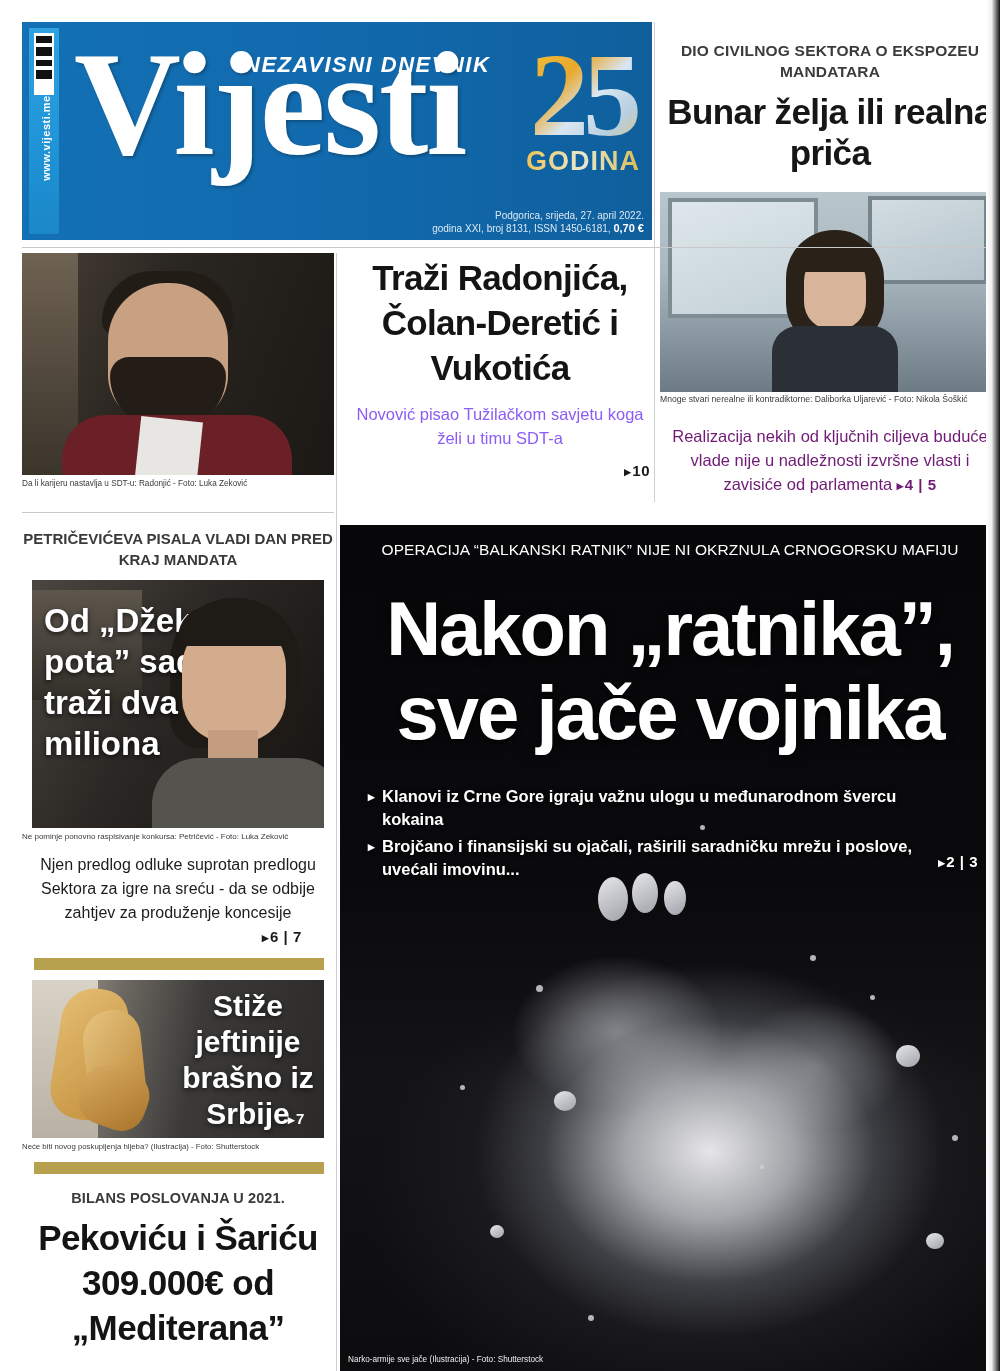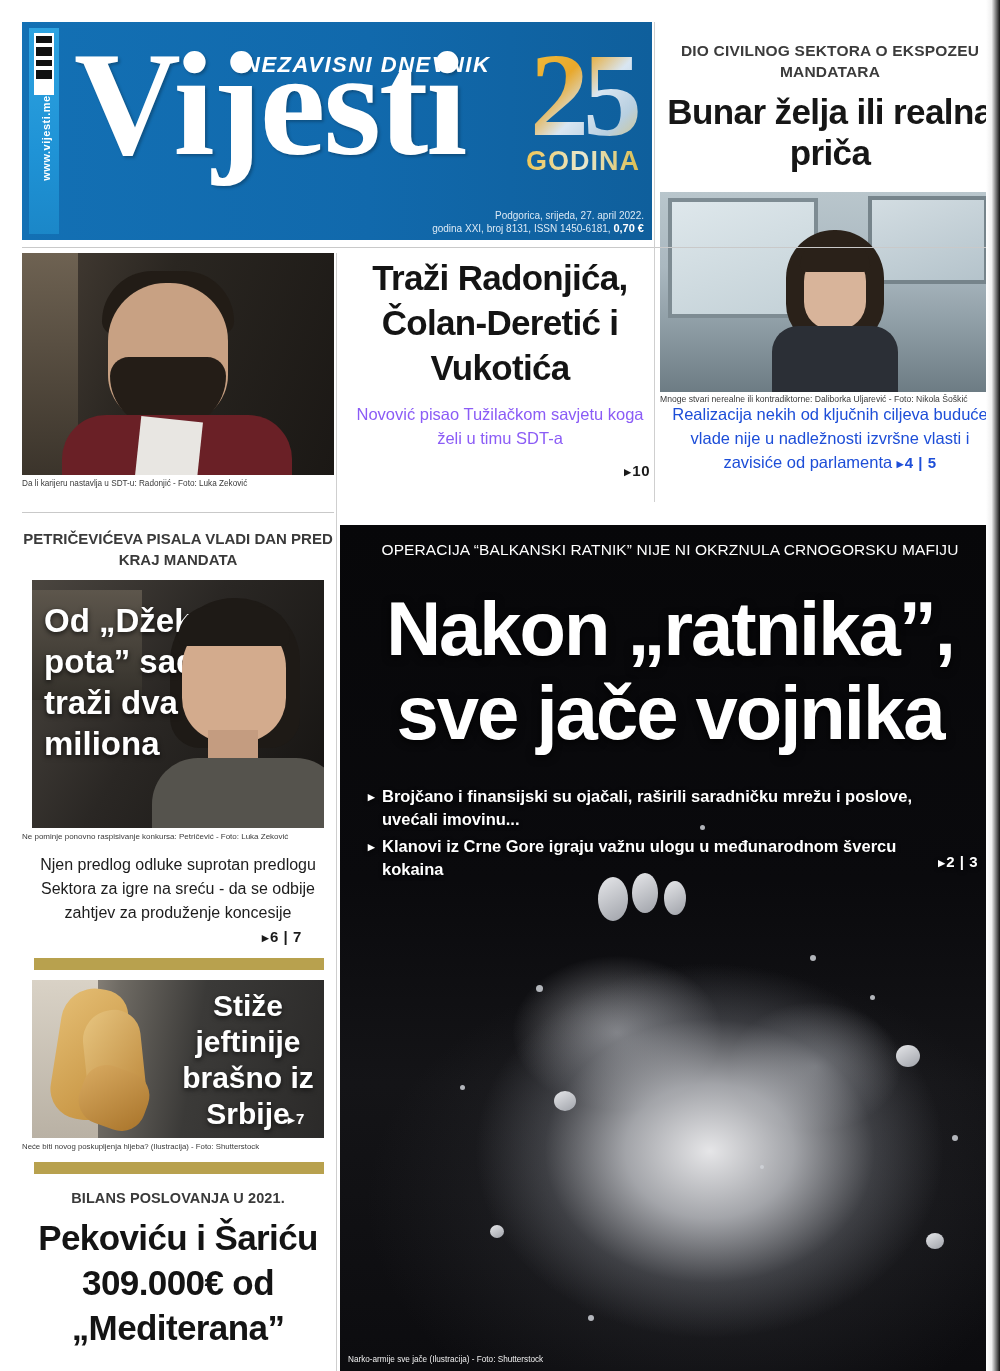--- a/index.html
+++ b/index.html
@@ -122,22 +122,22 @@
   }
   .tr-photo .body {
     position:absolute; left:0; top:96px; width:126px; height:70px;
     background:#2b2f36; border-radius:26px 26px 0 0;
   }
   .tr-cap {
     position:absolute; left:0; top:360px; width:340px;
     font-size:8.6px; line-height:11px; color:#3a3a3a;
   }
   .tr-sub {
-    position:absolute; left:0; top:368px; width:340px;
-    text-align:center; font-size:16.5px; line-height:24px; color:#1d4ed8;
+    position:absolute; left:0; top:390px; width:340px;
+    text-align:center; font-size:16.5px; line-height:24px; color:#701a75;
   }
   .pg {
     display:inline-block; font-weight:bold; font-size:15px; letter-spacing:.5px;
     white-space:nowrap;
   }
   .pg:before { content:"\25B8"; font-size:13px; margin-right:1px; }
 
   
   .lead-photo {
     position:absolute; left:22px; top:253px; width:312px; height:222px;
@@ -483,21 +483,21 @@
     <div class="spark" style="left:360px; top:300px; width:5px; height:5px;"></div>
     <div class="spark" style="left:420px; top:640px; width:4px; height:4px;"></div>
     <div class="spark" style="left:248px; top:790px; width:6px; height:6px;"></div>
 
     <div class="feat-kicker">OPERACIJA “BALKANSKI RATNIK” NIJE NI OKRZNULA CRNOGORSKU MAFIJU</div>
     <div class="feat-head">
       <div>Nakon „ratnika”,</div>
       <div>sve jače vojnika</div>
     </div>
     <ul class="feat-bullets">
+      <li>Klanovi iz Crne Gore igraju važnu ulogu u međunarodnom švercu kokaina</li>
       <li>Brojčano i finansijski su ojačali, raširili saradničku mrežu i poslove, uvećali imovinu...</li>
-      <li>Klanovi iz Crne Gore igraju važnu ulogu u međunarodnom švercu kokaina</li>
     </ul>
     <div class="feat-pg"><span class="pg">2 | 3</span></div>
     <div class="feat-cap">Narko-armije sve jače (Ilustracija) - Foto: Shutterstock</div>
   </div>
 
   <div class="right-edge"></div>
 </div>
 
 </body></html>

